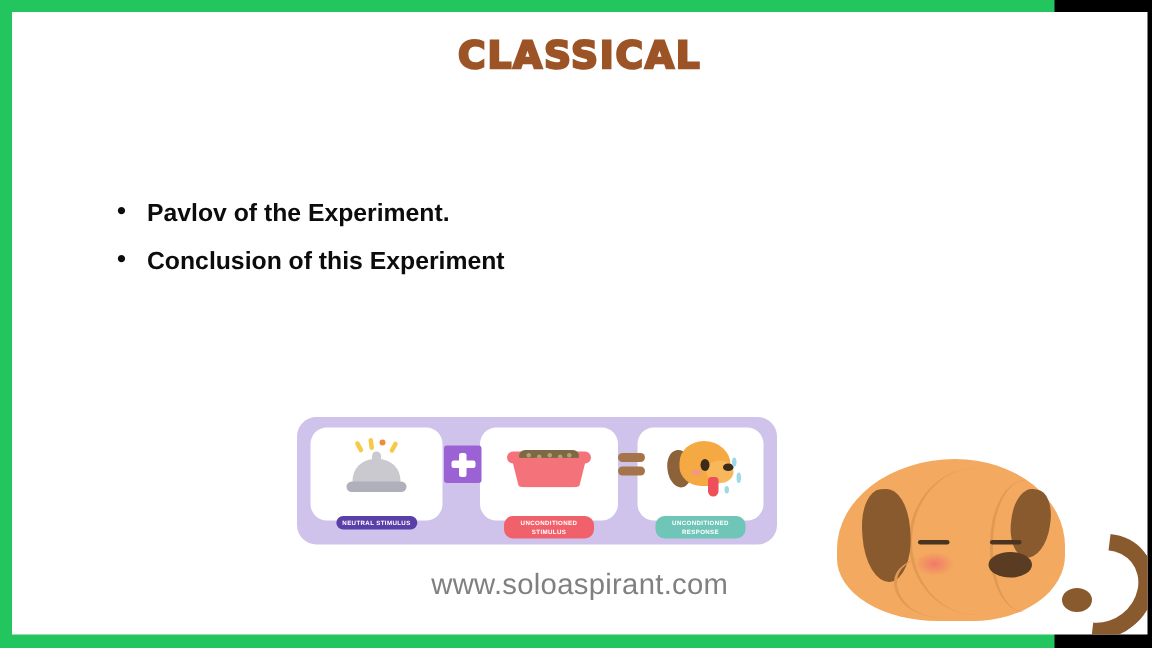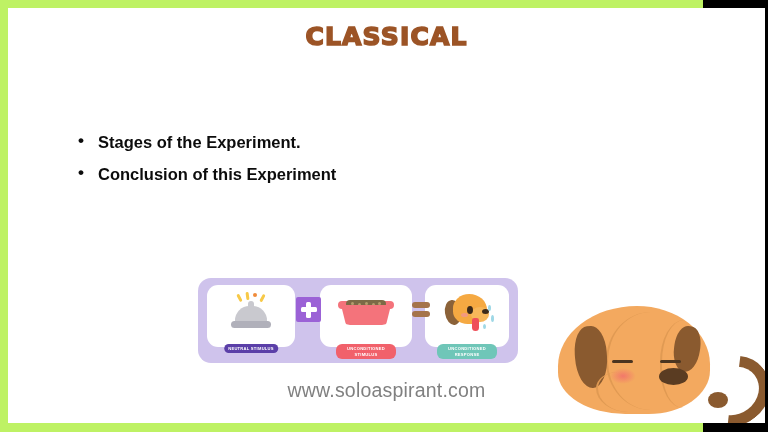--- a/index.html
+++ b/index.html
@@ -12,21 +12,21 @@
     height: 432px;
     overflow: hidden;
     font-family: "Liberation Sans", sans-serif;
   }
 
   
   #slide-frame {
     position: absolute;
     left: 0; top: 0;
     width: 703px; height: 432px;
-    background: #bef264;
+    background: #22c55e;
   }
   #slide-canvas {
     position: absolute;
     left: 8px;
     top: 8px;
     width: 757px;
     height: 415px;
     background: #ffffff;
     overflow: hidden;
   }
@@ -368,21 +368,21 @@
 <body>
 
 <div id="slide-frame">
   <div id="slide-canvas">
 
     <div id="title-block">
       <span id="title-line1">CLASSICAL</span>
     </div>
 
     <ul id="bullet-list">
-      <li>Stages of the Experiment.</li>
+      <li>Pavlov of the Experiment.</li>
       <li>Conclusion of this Experiment</li>
     </ul>
 
     <div id="diagram-card">
 
       <div class="panel" id="panel-neutral">
         <div class="panel-art">
           <div class="bell-wrap">
             <div class="bell-ray ray1"></div>
             <div class="bell-ray ray2"></div>

